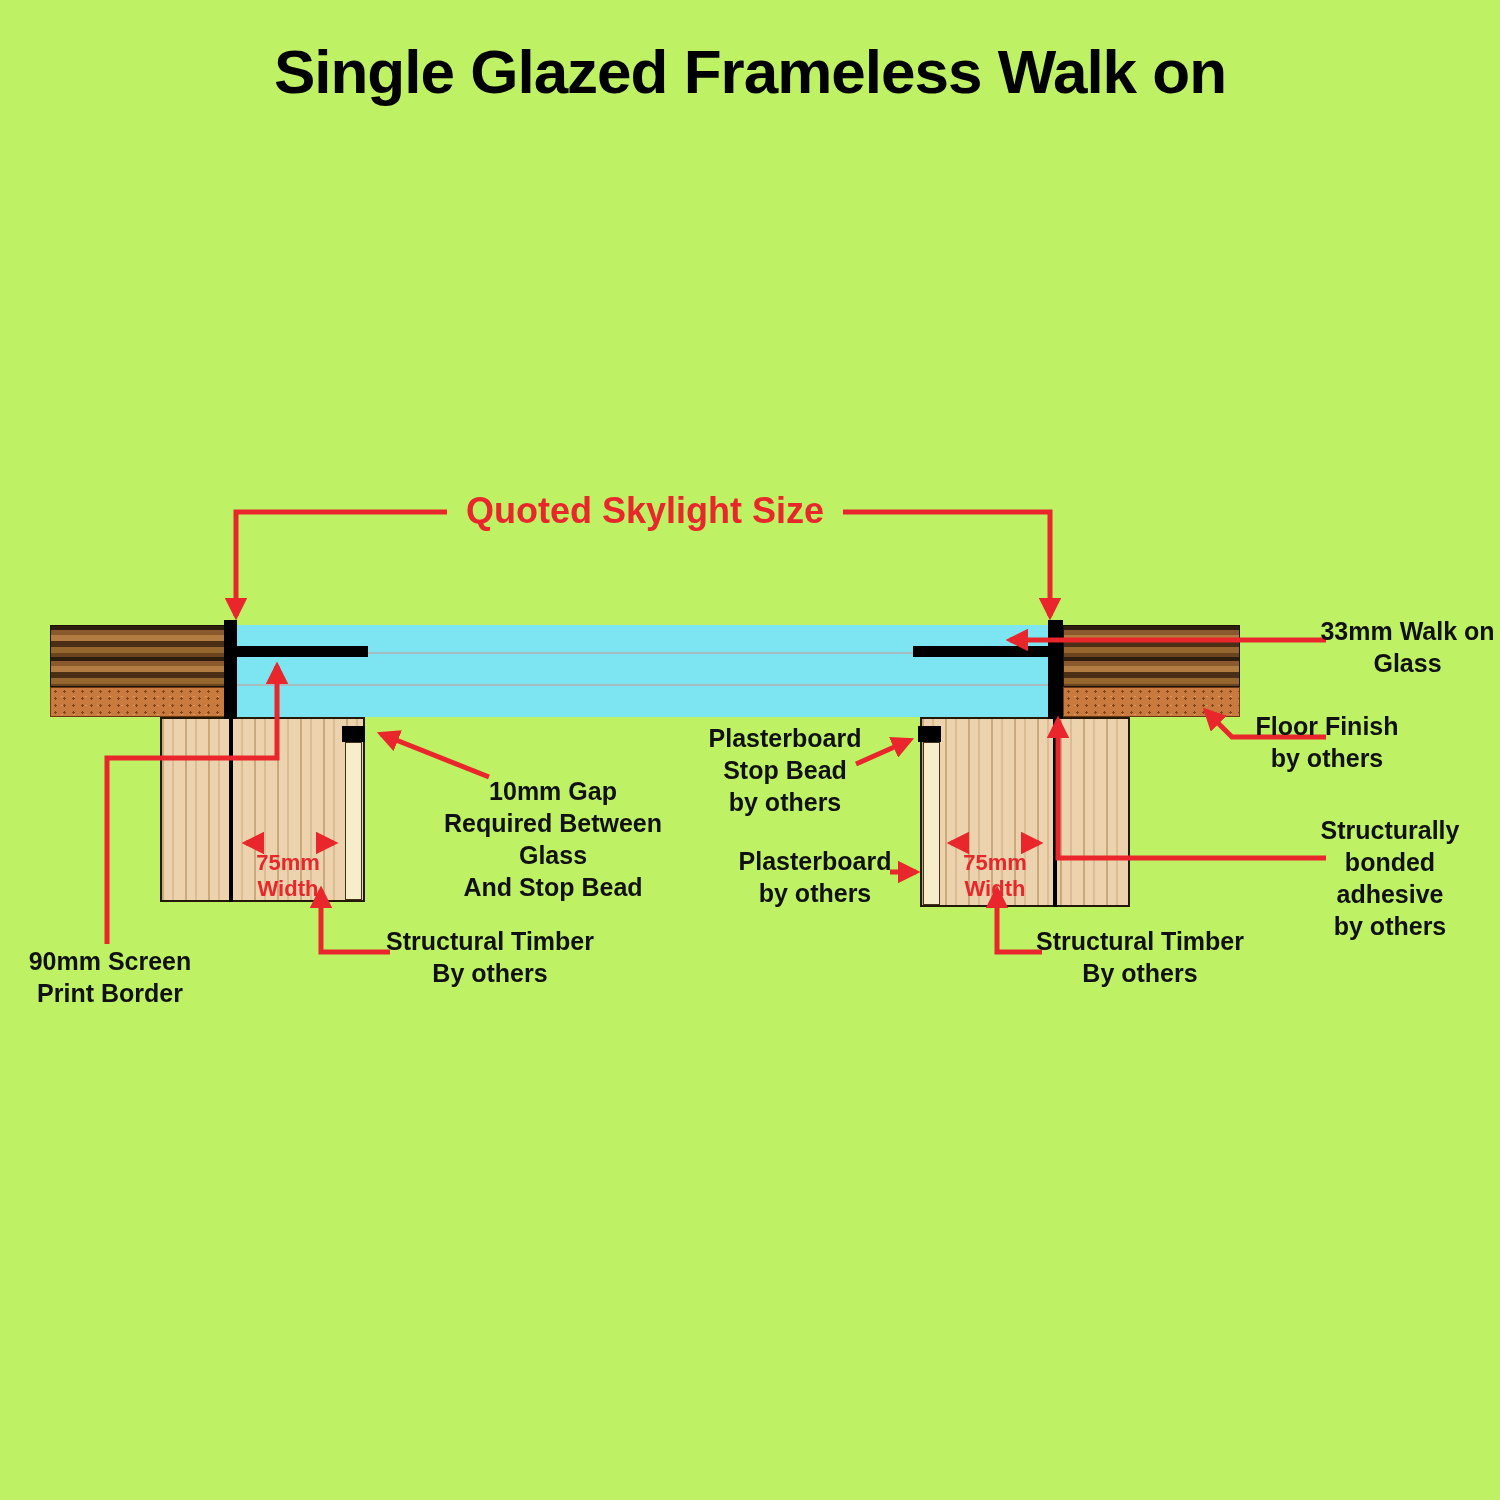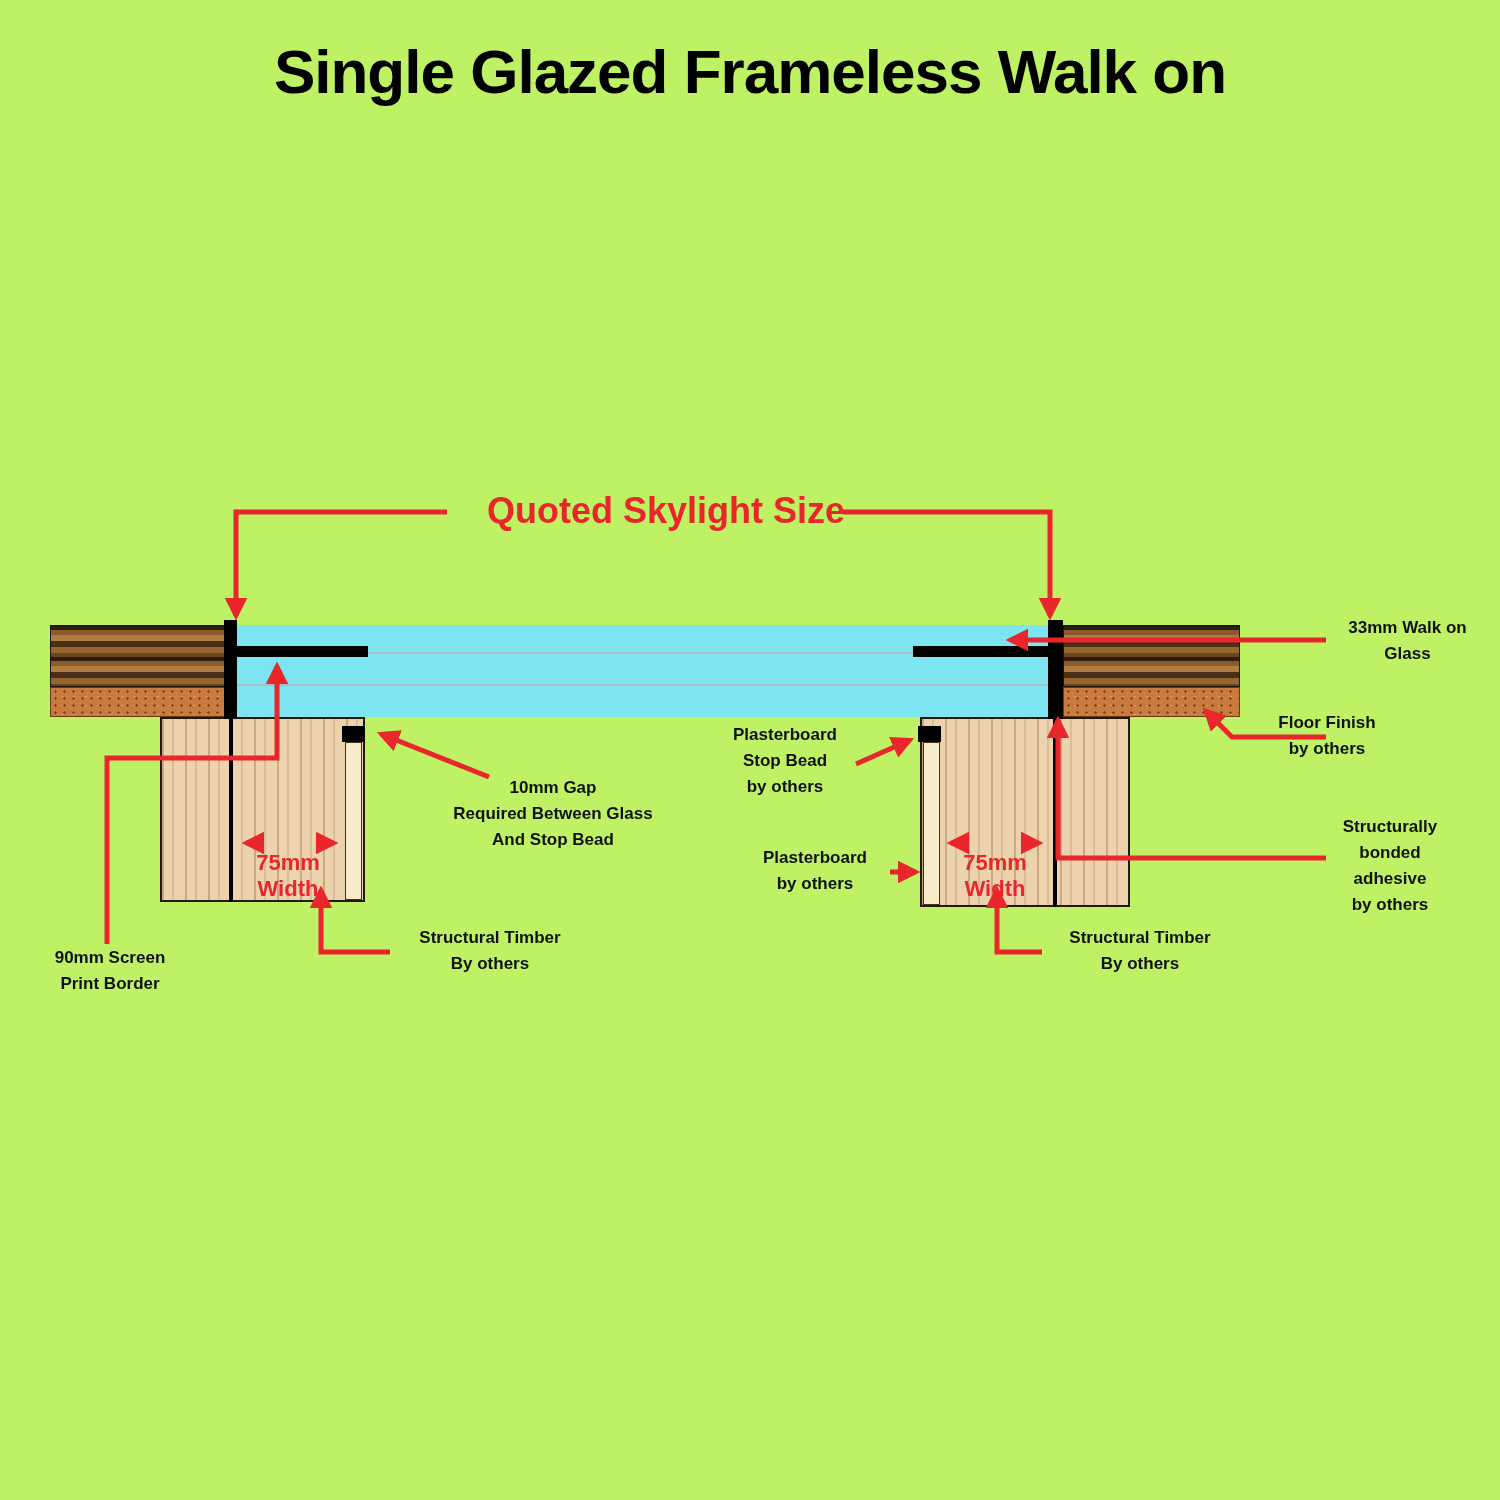--- a/index.html
+++ b/index.html
@@ -29,30 +29,30 @@
     background-image:repeating-linear-gradient(90deg,rgba(148,100,48,.38) 0 2px,transparent 2px 10px,rgba(148,100,48,.2) 10px 12px,transparent 12px 23px);
     border:2px solid #241809;box-sizing:border-box;
   }
   .pboard{background:var(--pboard);border:1px solid #41311b;box-sizing:border-box;}
   .glass{background:var(--glass);}
   .black{background:#000;}
   .glassline{background:#a9bcc0;}
   .overlay{position:absolute;left:0;top:0;pointer-events:none;}
   .leader{stroke:var(--red);stroke-width:5;fill:none;}
   .lbl{
-    position:absolute;font-weight:bold;color:#111;font-size:17px;line-height:26px;
+    position:absolute;font-weight:bold;color:#111;font-size:25px;line-height:32px;
     text-align:center;white-space:pre-line;
   }
   .lbl.red{color:var(--red);margin-top:32px;}
   .title{
     position:absolute;left:0;right:0;top:36px;text-align:center;
     font-size:62px;font-weight:bold;color:#000;letter-spacing:-1px;
   }
   .quoted{
-    position:absolute;left:445px;top:490px;width:400px;text-align:right;
+    position:absolute;left:445px;top:490px;width:400px;text-align:center;
     color:var(--red);font-weight:bold;font-size:36px;line-height:42px;white-space:nowrap;
   }
   .dim{font-size:22px;line-height:26px;}
 </style>
 </head>
 <body>
 
 <div class="canvas">
 
   <div class="title">Single Glazed Frameless Walk on</div>

